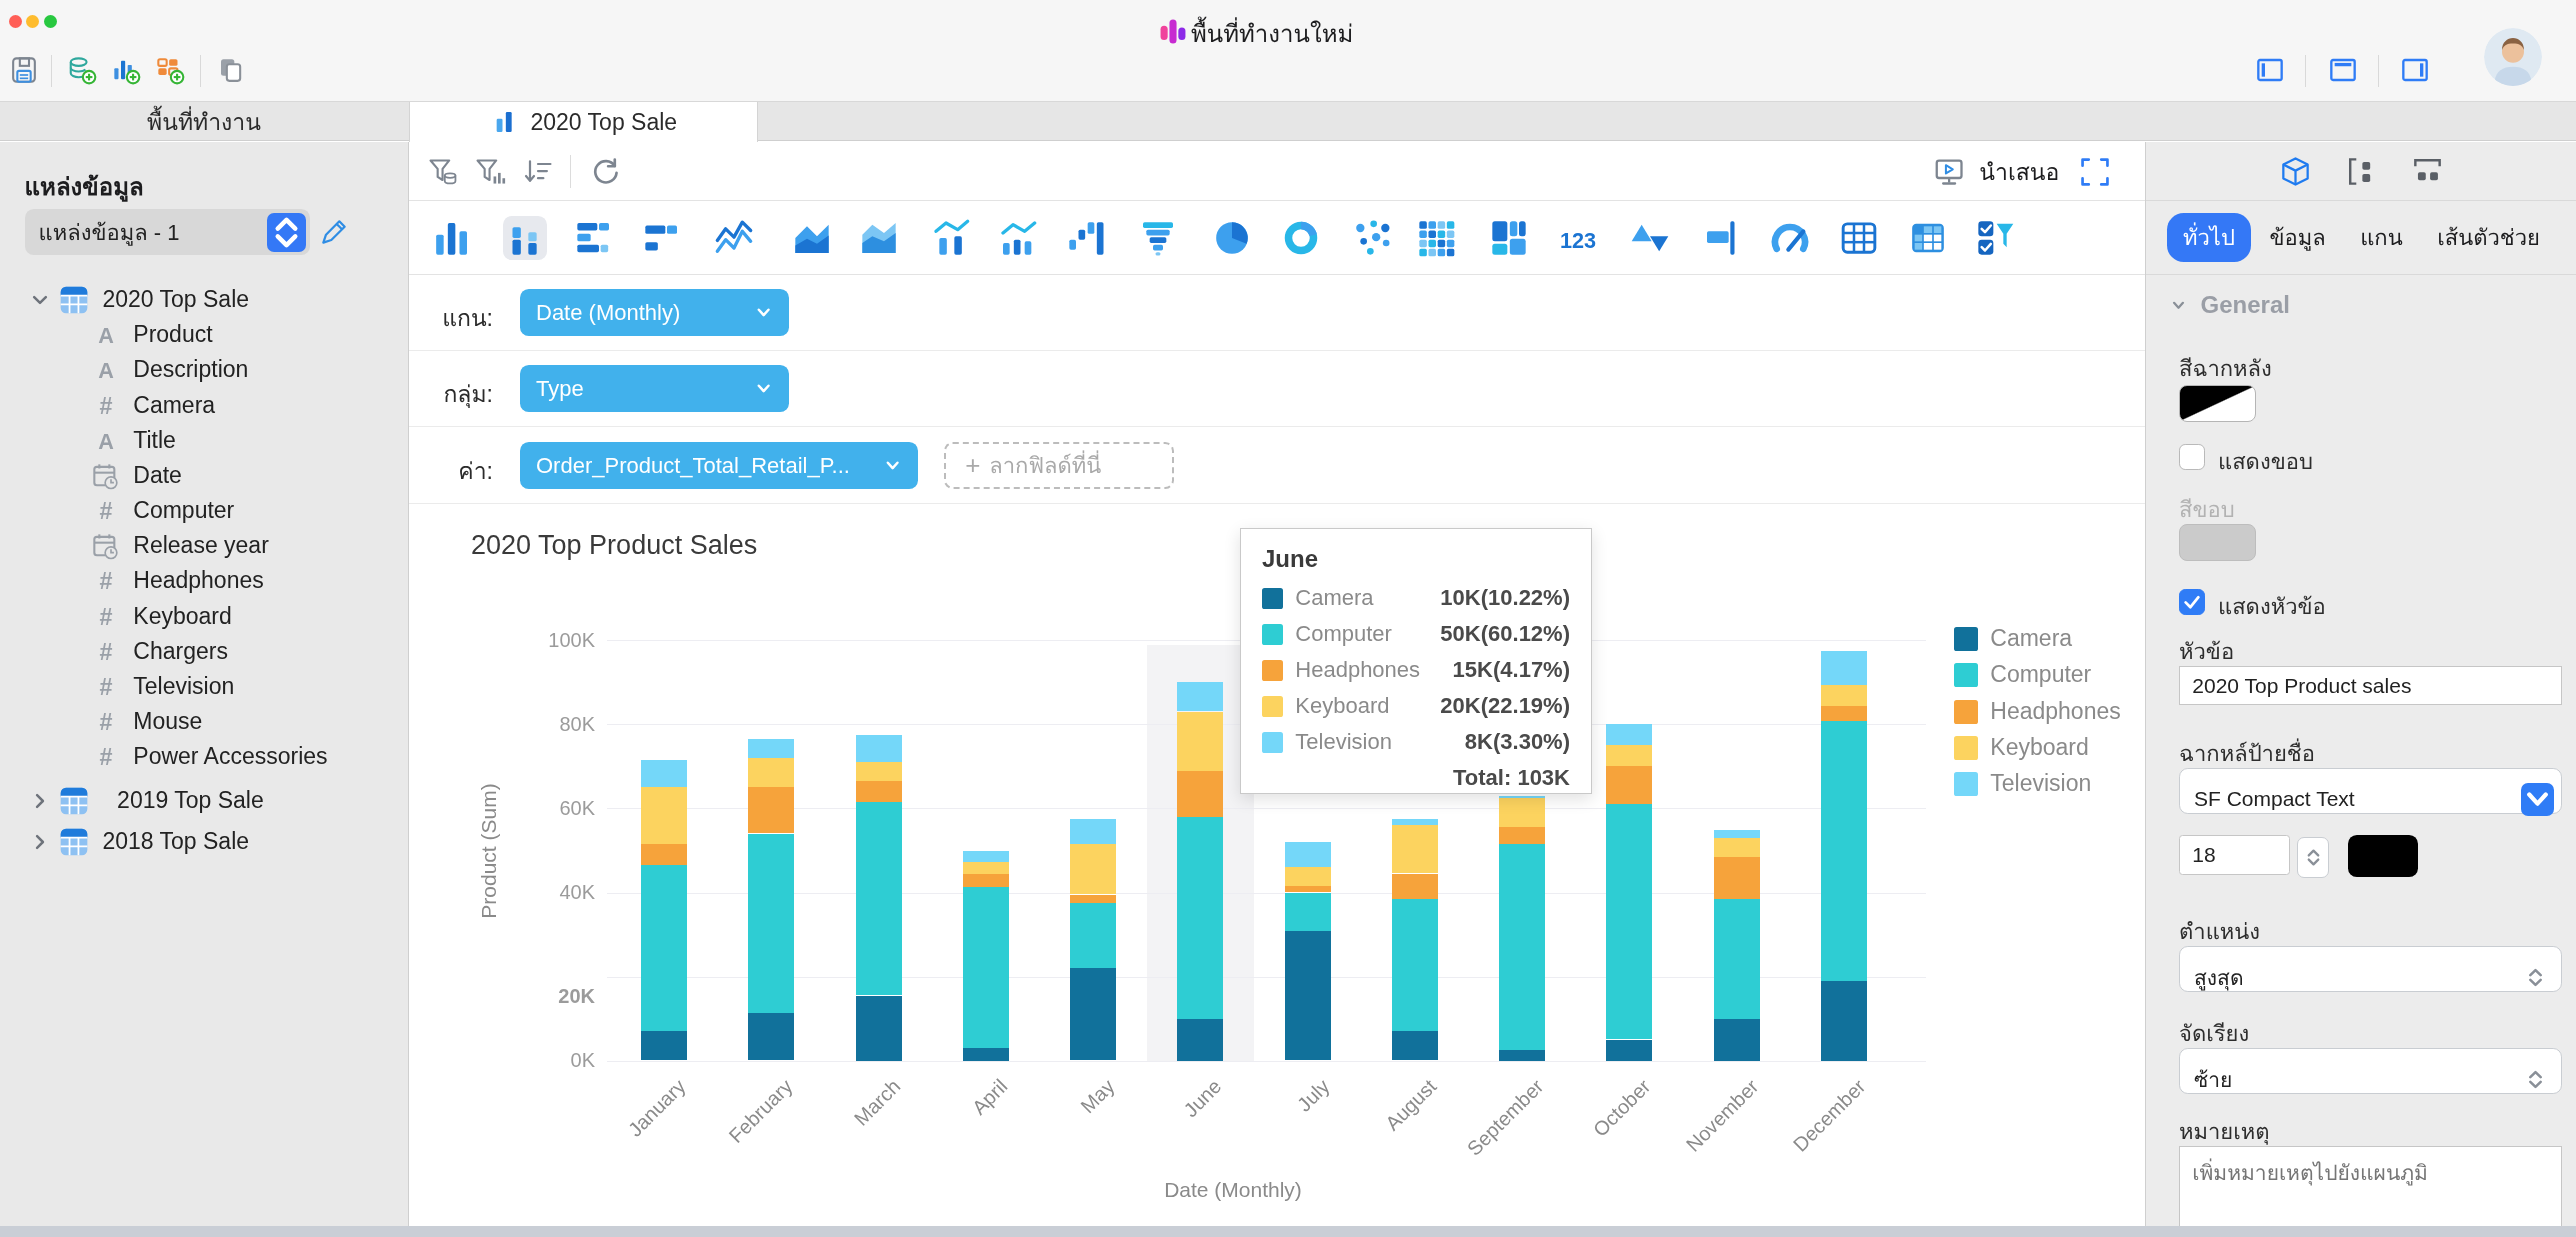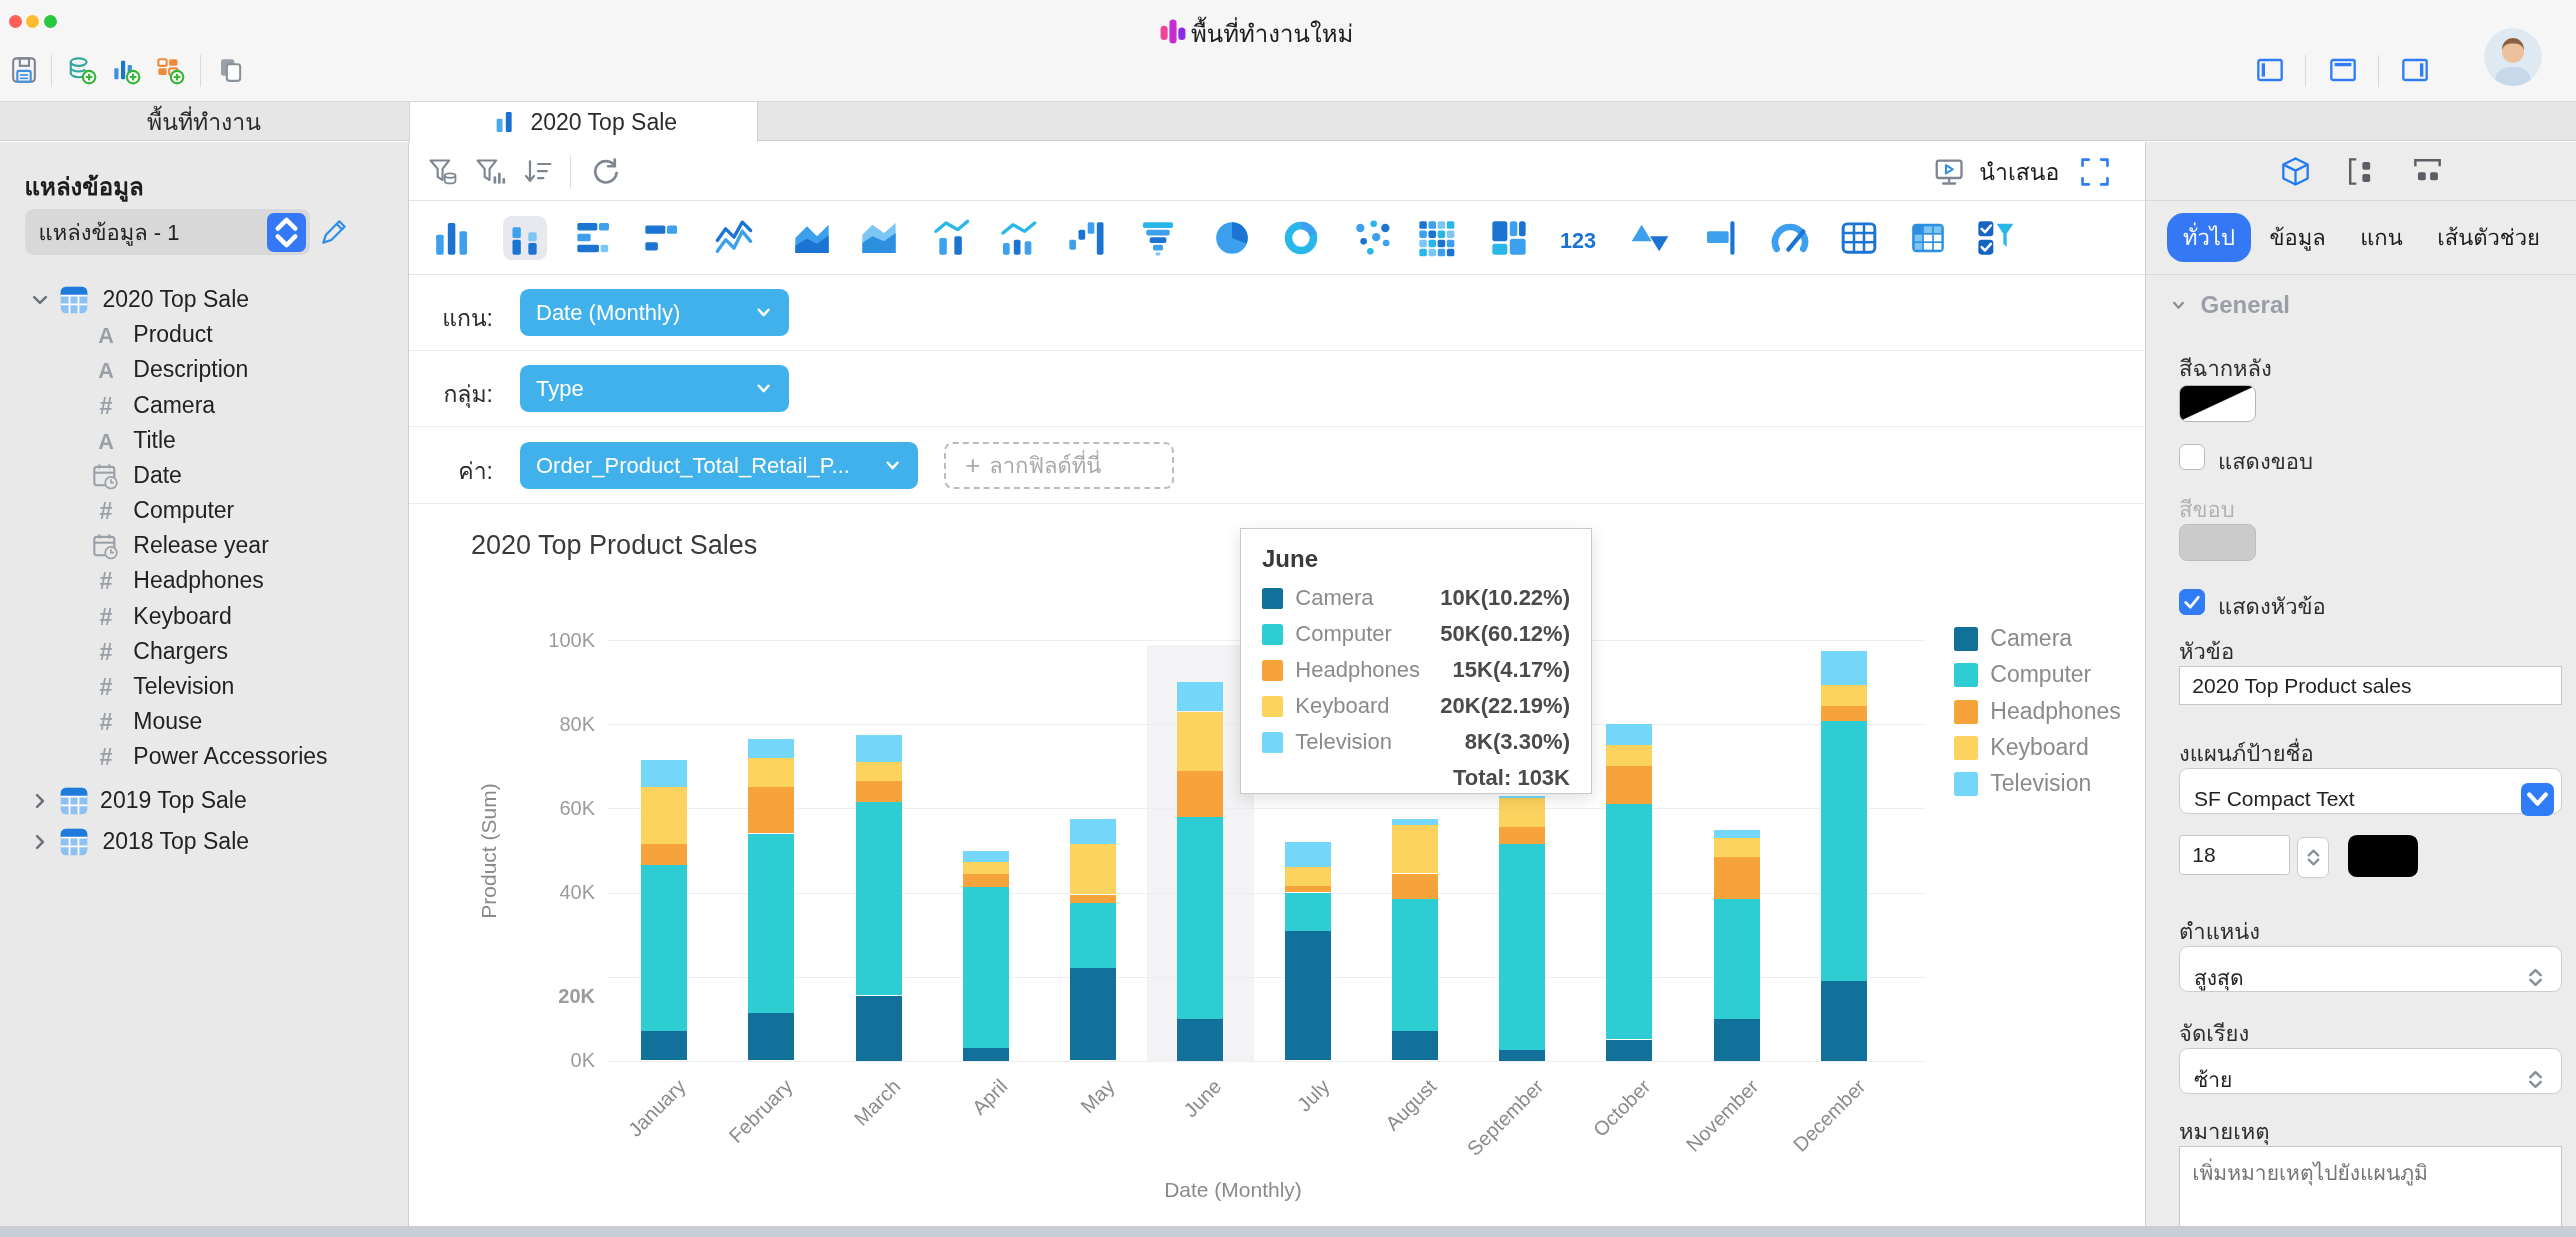--- a/index.html
+++ b/index.html
@@ -331,21 +331,21 @@
             <path d="M14.5 11 L21.5 18 L14.5 25" fill="none" stroke="#6e737b" stroke-width="3" stroke-linecap="round" stroke-linejoin="round"></path>
           </svg>
         </span>
         <span style="width:32px;height:32px;margin-left:3.5px">
           <svg viewBox="0 0 36 36" width="100%" height="100%">
             <rect x="3" y="3" width="30" height="30" rx="6" fill="#8ec1f2"></rect>
             <path d="M3 9 a6 6 0 0 1 6 -6 h18 a6 6 0 0 1 6 6 v4 H3 Z" fill="#1f7bdb"></path>
             <path d="M3 13 h30 M3 23 h30 M13 13 v20 M23 13 v20" stroke="#fff" stroke-width="2"></path>
           </svg>
         </span>
-        <span class="tree-label" style="margin-left:10px">2019 Top Sale</span>
+        <span class="tree-label" style="margin-left:27px">2019 Top Sale</span>
       </div>
       <div class="tree-row" style="top: 542px;">
         <span style="width:30px;height:30px;margin-left:24.6px">
           <svg viewBox="0 0 36 36" width="100%" height="100%">
             <path d="M14.5 11 L21.5 18 L14.5 25" fill="none" stroke="#6e737b" stroke-width="3" stroke-linecap="round" stroke-linejoin="round"></path>
           </svg>
         </span>
         <span style="width:32px;height:32px;margin-left:3.5px">
           <svg viewBox="0 0 36 36" width="100%" height="100%">
             <rect x="3" y="3" width="30" height="30" rx="6" fill="#8ec1f2"></rect>
@@ -883,21 +883,21 @@
   <div class="cbox" style="top:447px;background:#2f7cf6;border:1.8px solid #2f7cf6">
       <svg viewBox="0 0 30 30" width="100%" height="100%">
         <path d="M7 15.5 L13 21.5 L23 9" stroke="#fff" stroke-width="3.4" fill="none" stroke-linecap="round" stroke-linejoin="round"></path>
       </svg>
     </div>
   <div class="insp-label" style="left:72px;top:447px">แสดงหัวข้อ</div>
 
   <div class="insp-label" style="top:492px">หัวข้อ</div>
   <input class="field" style="top: 524px; height: 39px;" value="2020 Top Product sales">
 
-  <div class="insp-label" style="top:594px">งแผนภ์ป้ายชื่อ</div>
+  <div class="insp-label" style="top:594px">ฉากหล์ป้ายชื่อ</div>
   <div class="selectbox" style="top:626px">
     <span>SF Compact Text</span>
     <span style="width:33px;height:33px;background:#2f7cf6;border-radius:7px;display:flex;align-items:center;justify-content:center">
         <svg viewBox="0 0 20 20" width="100%" height="100%">
           <path d="M5 7 L10 12.5 L15 7" stroke="#fff" stroke-width="2.6" fill="none" stroke-linecap="round" stroke-linejoin="round"></path>
         </svg>
       </span>
   </div>
 
   <input class="field" style="top: 693px; width: 111px; height: 40px; border-radius: 3.5px;" value="18">

